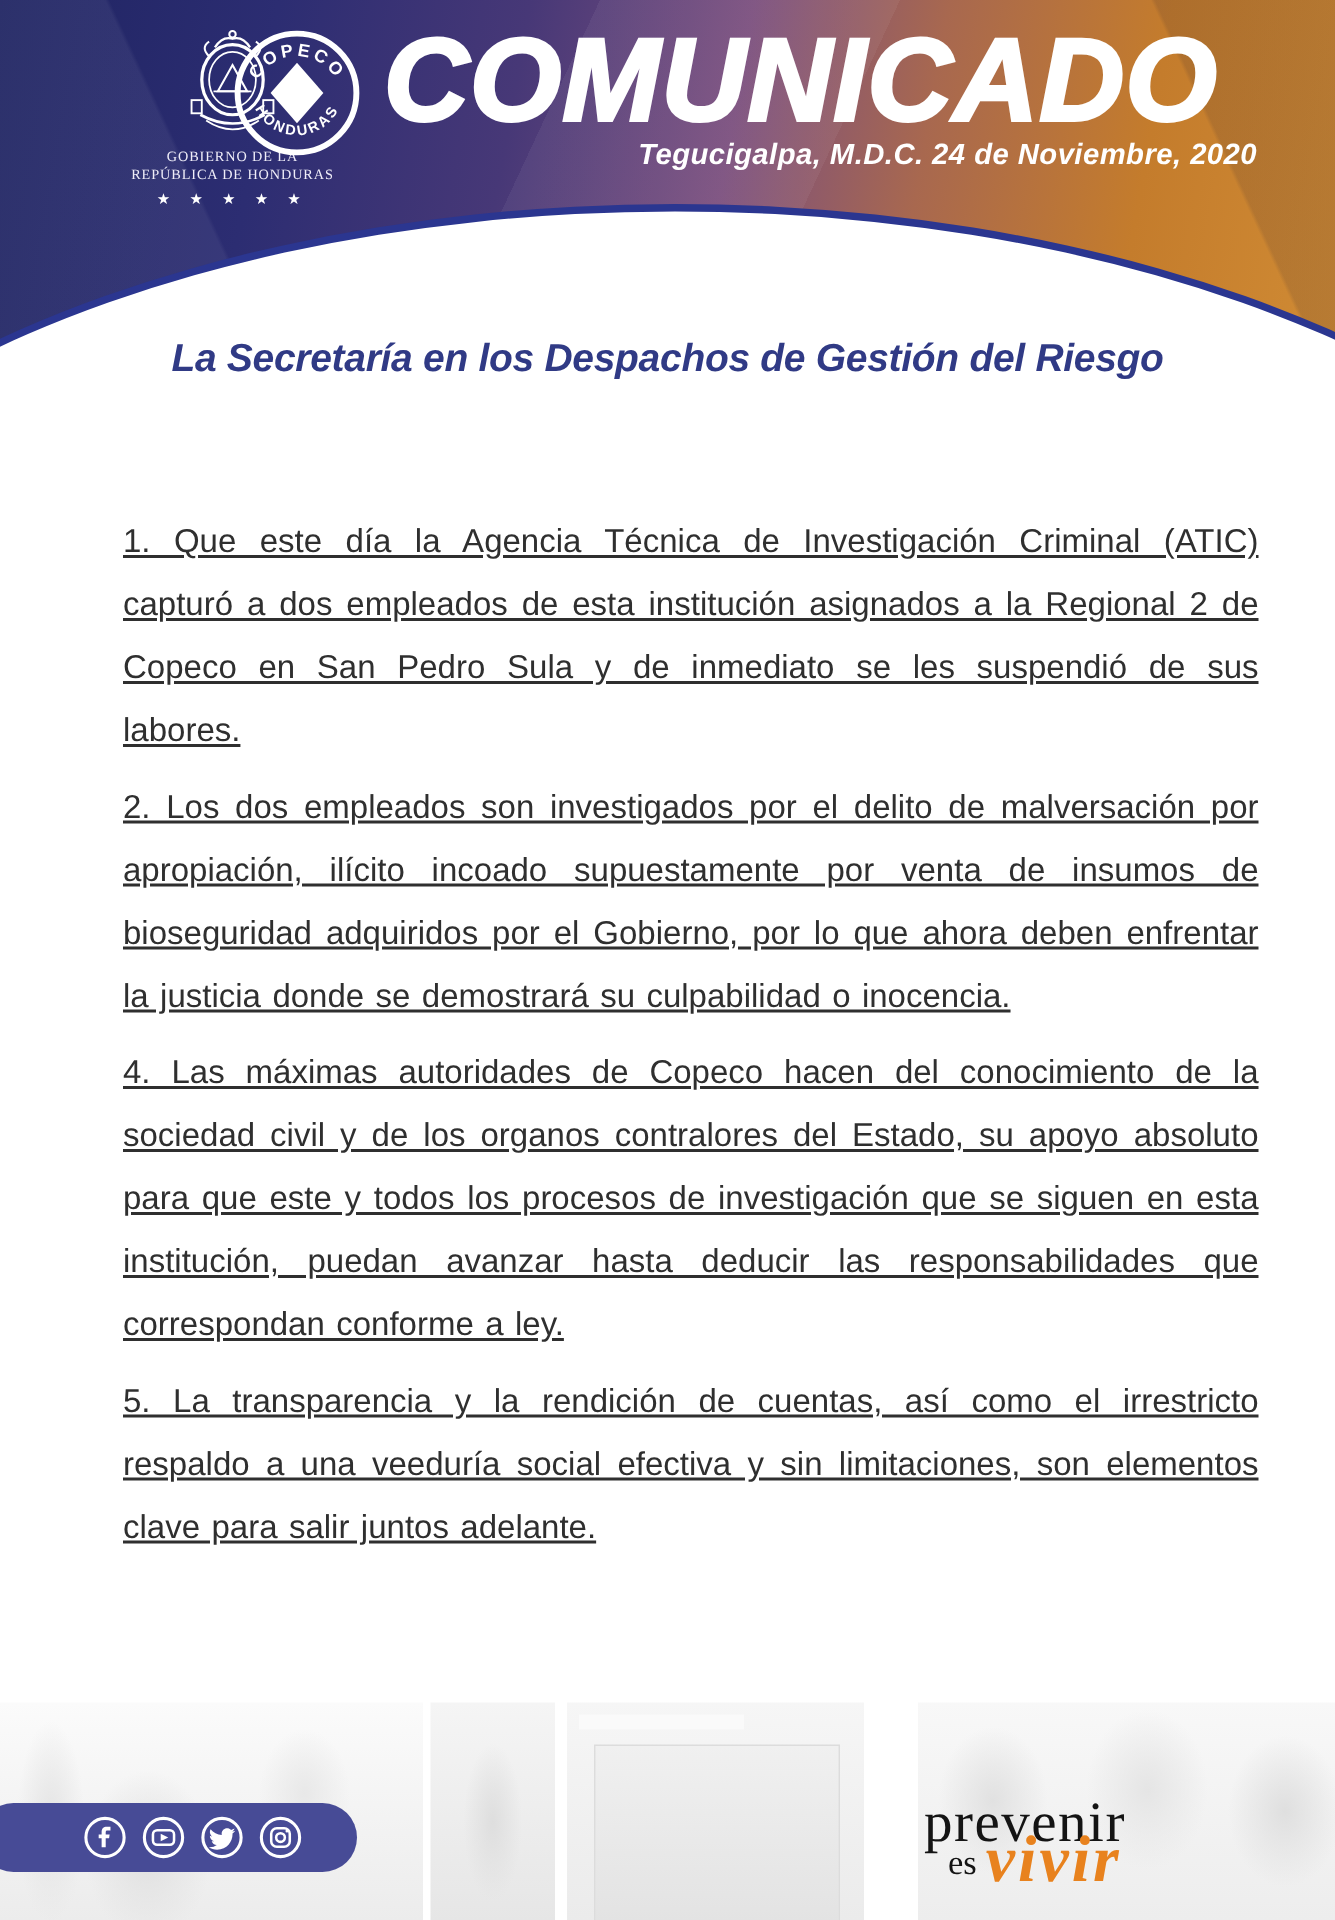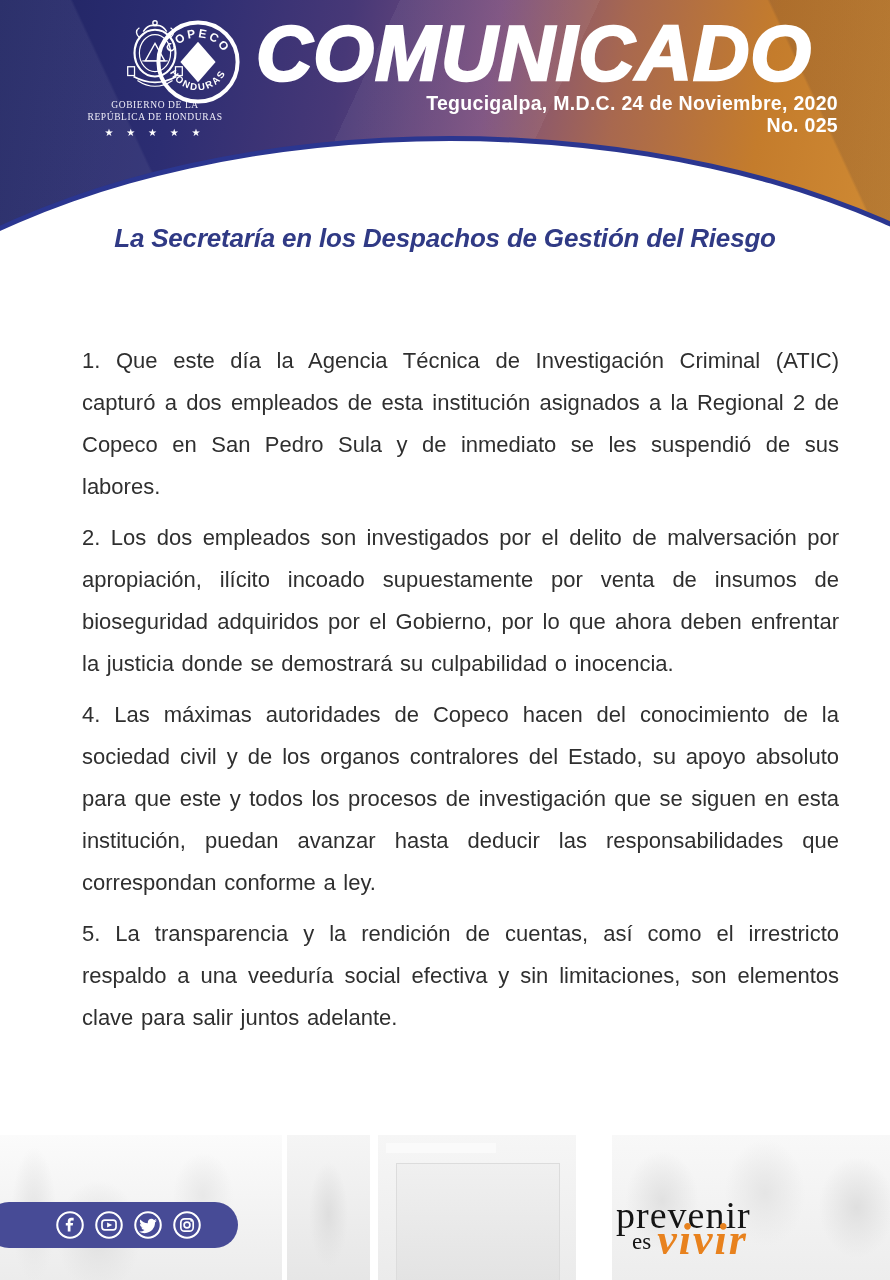--- a/index.html
+++ b/index.html
@@ -24,31 +24,31 @@
     letter-spacing:.6px;line-height:11.5px;margin-top:2px;}
   .gov-stars{font-size:10px;letter-spacing:5px;margin-top:4px;color:#fff;}
 
   .copeco-logo{position:absolute;left:154px;top:18px;z-index:4;}
 
   .main-title{position:absolute;left:256px;top:8px;z-index:3;color:#fff;font-style:italic;
     font-weight:700;font-size:78px;letter-spacing:1px;-webkit-text-stroke:2.5px #fff;
     white-space:nowrap;}
 
   .date-block{position:absolute;right:52px;top:92px;z-index:3;text-align:right;color:#fff;
-    font-weight:600;font-size:19.5px;line-height:22px;letter-spacing:.3px;}
+    font-style:italic;font-weight:600;font-size:19.5px;line-height:22px;letter-spacing:.3px;}
 
   
   .heading{position:absolute;left:0;top:224px;width:890px;text-align:center;z-index:5;
     color:var(--heading,#303a85);font-weight:700;font-style:italic;font-size:26px;
     line-height:28.5px;letter-spacing:-.2px;}
 
   
   .body-text{position:absolute;left:82px;top:340px;width:757px;z-index:5;}
   .body-text p{margin:0 0 9px 0;font-size:22px;line-height:42px;text-align:justify;
-    color:var(--text,#2f2f2f);word-spacing:1.5px;}
+    color:var(--text,#2f2f2f);word-spacing:1.5px;text-decoration:underline;}
 
   
   .footer-collage{position:absolute;left:0;top:1135px;width:890px;height:145px;z-index:1;}
   .photo{position:absolute;top:0;height:145px;}
   .ph1{left:0;width:282px;background:
       radial-gradient(60px 80px at 35% 70%,#e0e0e0,transparent 70%),
       radial-gradient(42px 60px at 72% 42%,#e8e8e8,transparent 72%),
       radial-gradient(30px 90px at 12% 55%,#e4e4e4,transparent 75%),
       linear-gradient(180deg,#fbfbfb,#ececec);}
   .ph2{left:287px;width:83px;background:
@@ -117,21 +117,20 @@
       </text>
       <text fill="#fff" font-family="Liberation Sans, sans-serif" font-size="11" font-weight="bold" letter-spacing="2">
         <textPath href="#copBot" startOffset="50%" text-anchor="middle">HONDURAS</textPath>
       </text>
     </svg>
 
     <div class="main-title">COMUNICADO</div>
 
     <div class="date-block">
       <div>Tegucigalpa, M.D.C. 24 de Noviembre, 2020</div>
-      <div>No. 025</div>
     </div>
 
     <div class="white-curve"></div>
   </div>
 
   <div class="heading">
     <div>La Secretaría en los Despachos de Gestión del Riesgo</div>
   </div>
 
   <div class="body-text">

